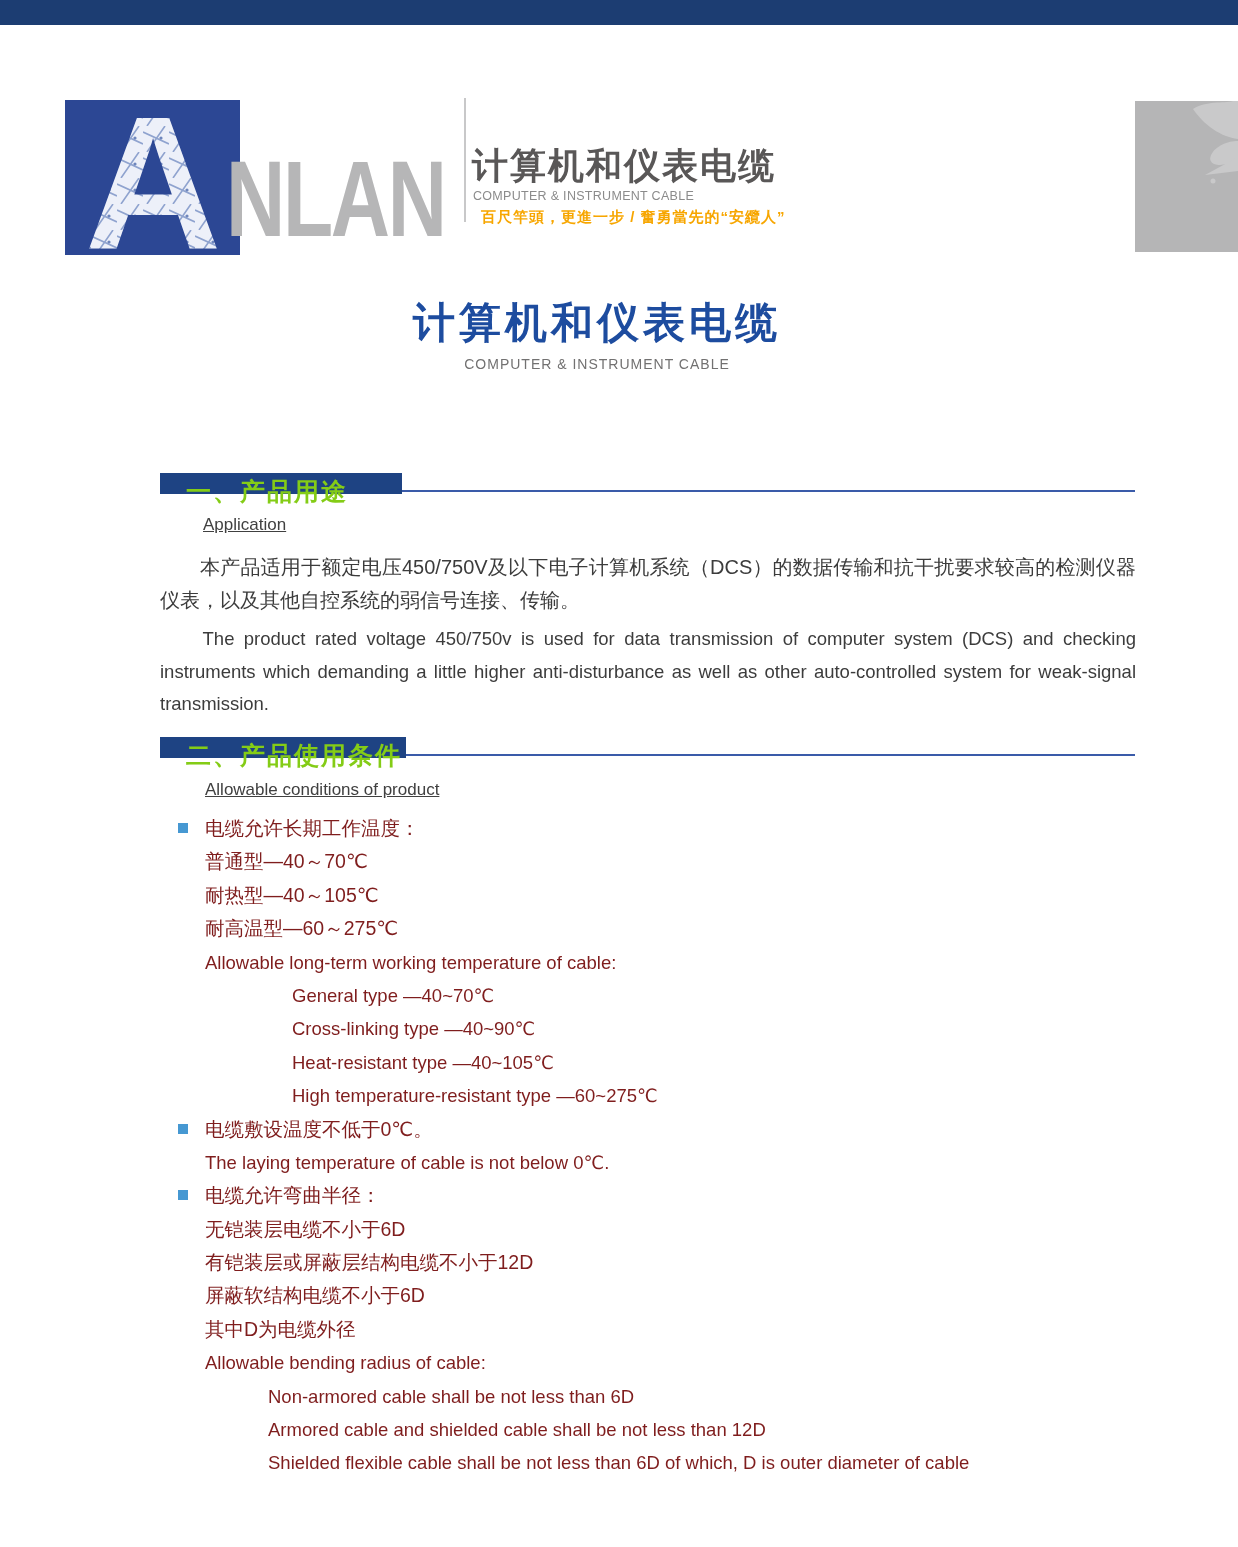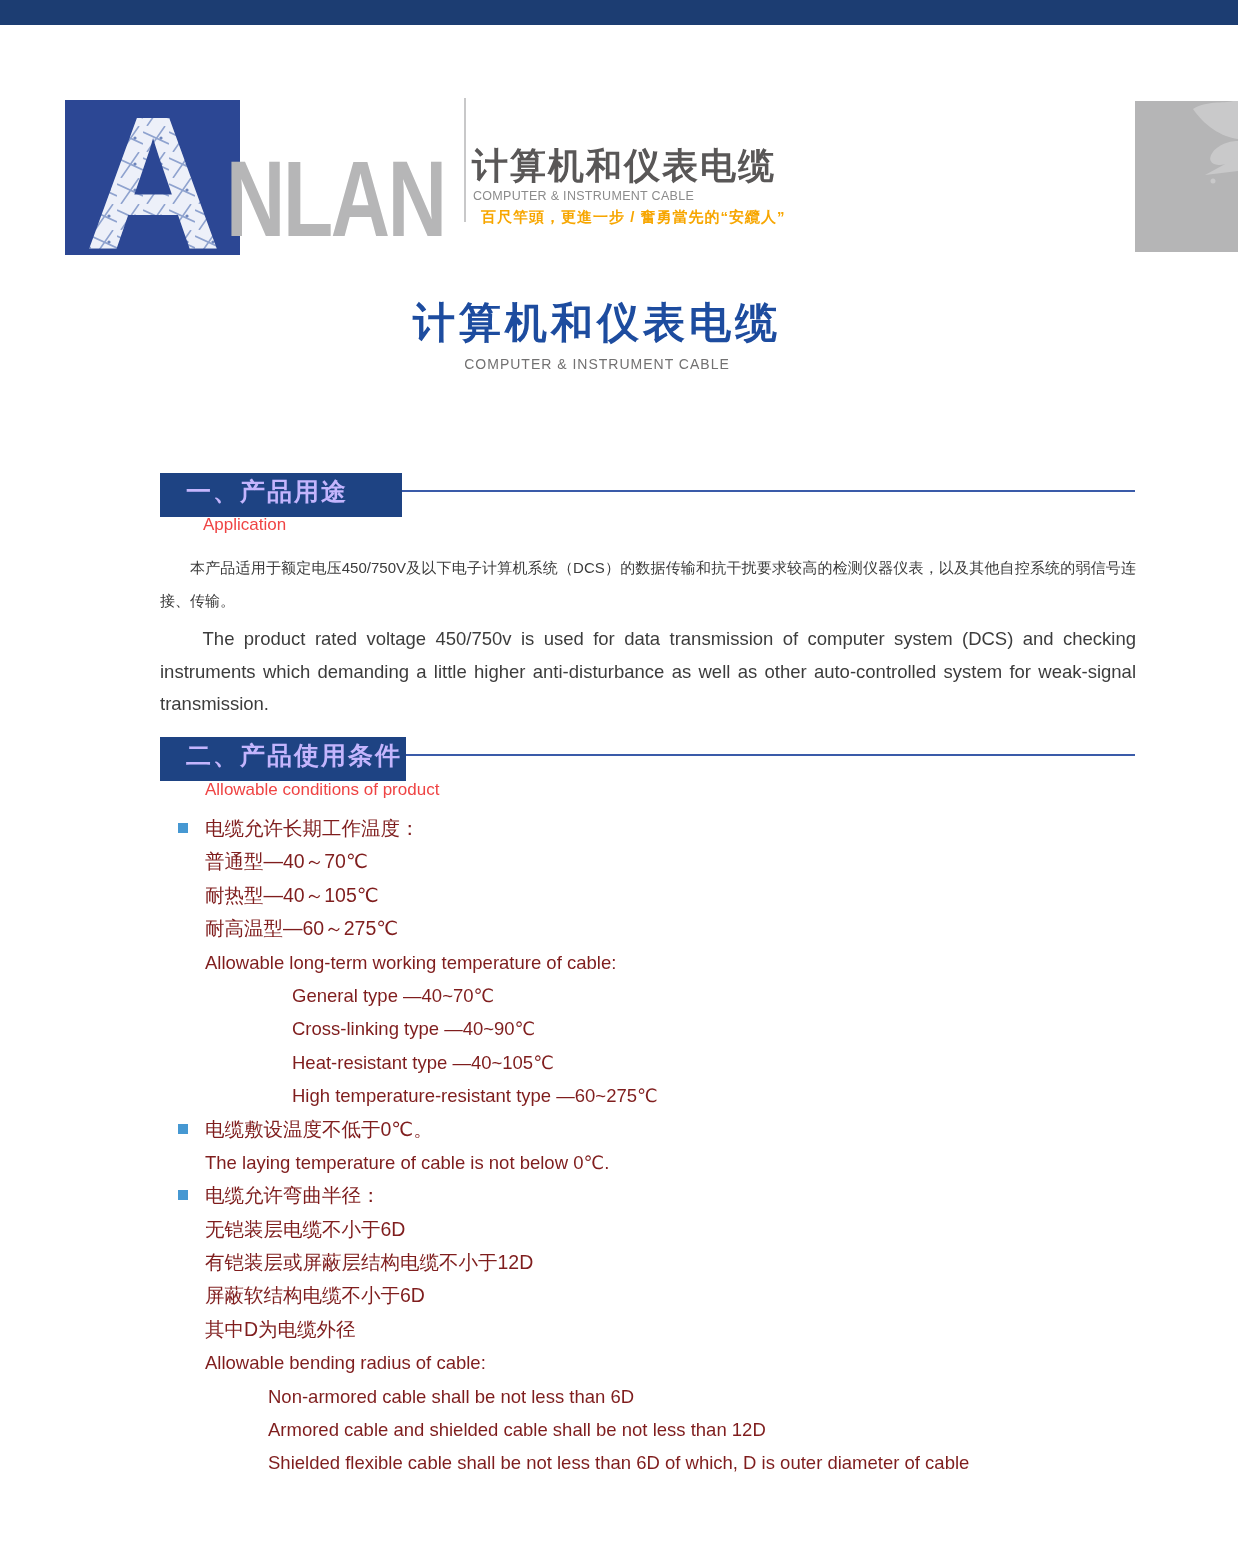--- a/index.html
+++ b/index.html
@@ -21,35 +21,35 @@
   .hdr-en{position:absolute;left:473px;top:189px;font-size:12.5px;color:#8b8b8b;letter-spacing:0.3px;white-space:nowrap;}
   .hdr-tag{position:absolute;left:481px;top:208px;font-size:15px;font-weight:bold;color:#f7a600;letter-spacing:1px;white-space:nowrap;}
   .hdr-photo{position:absolute;left:1135px;top:101px;width:103px;height:151px;background:#b5b5b6;overflow:hidden;}
 
   
   .doc-title-cn{position:absolute;left:0;top:295px;width:1194px;text-align:center;font-size:42px;font-weight:bold;color:#1d4c9f;letter-spacing:4px;}
   .doc-title-en{position:absolute;left:0;top:356px;width:1194px;text-align:center;font-size:14px;color:#727171;letter-spacing:1px;}
 
   
   .sec-box{
-    position:absolute;left:160px;height:44px;background:#1e4383;color:#c4b5fd;
+    position:absolute;left:160px;height:21px;background:#1e4383;color:#84cc16;
     font-size:25px;font-weight:bold;line-height:36px;letter-spacing:2px;padding-left:26px;box-sizing:border-box;
   }
   .sec-box.s1{top:473px;width:242px;}
   .sec-box.s2{top:737px;width:246px;}
   .sec-rule{position:absolute;height:2px;background:#3a5ba9;}
   .sec-rule.s1{left:402px;top:490px;width:733px;}
   .sec-rule.s2{left:406px;top:754px;width:729px;}
-  .sec-sub{position:absolute;font-size:17px;color:#ef4444;}
+  .sec-sub{position:absolute;font-size:17px;color:#404040;text-decoration:underline;}
   .sec-sub.s1{left:203px;top:515px;}
   .sec-sub.s2{left:205px;top:780px;}
 
   
   .para{position:absolute;left:160px;width:976px;color:#3c3c3c;margin:0;text-align:justify;}
-  .para-cn{top:551px;font-size:15px;line-height:33px;text-indent:2em;}
+  .para-cn{top:551px;font-size:20px;line-height:33px;text-indent:2em;}
   .para-en{top:623px;font-size:18.5px;line-height:32.5px;text-indent:2.3em;}
 
   
   .cond-list{position:absolute;left:160px;top:812px;width:990px;}
   .cl{position:relative;height:33.4px;line-height:33.4px;color:#7f1d1d;white-space:nowrap;}
   .cl .t{font-size:19.5px;}
   .cl .t.en{font-size:18.5px;}
   .cl.ind-a{padding-left:45px;}   
   .cl.ind-b{padding-left:132px;}  
   .cl.ind-c{padding-left:108px;}  

